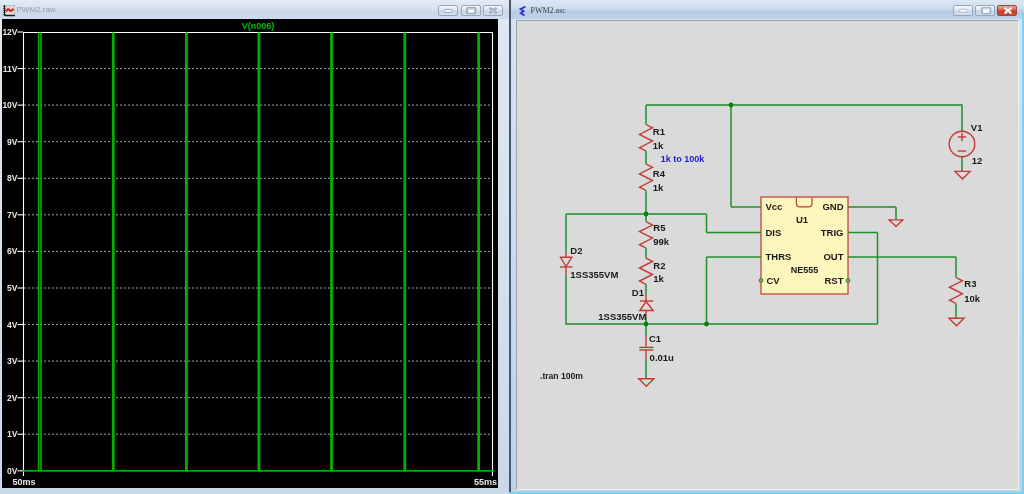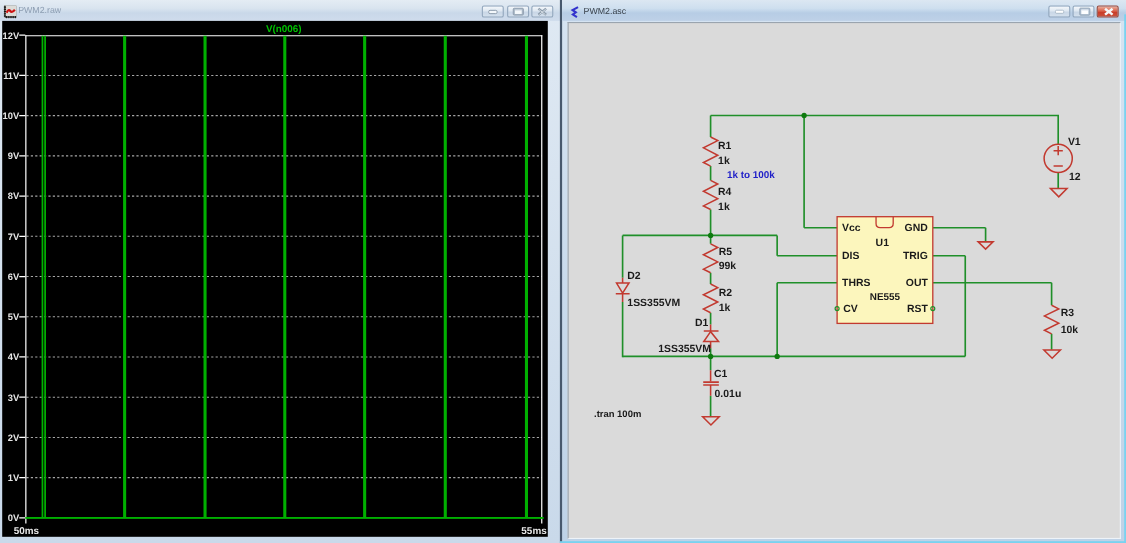--- a/index.html
+++ b/index.html
@@ -9,21 +9,21 @@
   
   #lwin{left:0;top:0;width:510px;height:494px;background:linear-gradient(#dfe9f3,#c9d9ea);}
   #ltitle{left:0;top:0;width:510px;height:19px;background:linear-gradient(#e4ecf4 0%,#d9e4ef 40%,#c9d8e9 62%,#cfdcec 100%);}
   #ltext{left:16.5px;top:5px;font-size:8px;color:#8c9db2;}
   #lblack{left:2px;top:19px;width:495.5px;height:469px;background:#000;}
   .btn{width:20px;height:11px;border:1px solid #93a7bd;border-radius:2px;background:linear-gradient(#f5f8fb,#dde7f1 45%,#c8d6e6 55%,#d4e0ed);box-sizing:border-box;}
   .btnr{width:20px;height:11px;border:1px solid #99493c;border-radius:2px;background:linear-gradient(#e8a18e 8%,#d65a44 48%,#c83d2a 58%,#cc4f3a 100%);box-sizing:border-box;}
   
   #rwin{left:509px;top:0;width:515px;height:494px;background:linear-gradient(#d6e4f2,#bed2e7);border-left:2px solid #47586d;box-sizing:border-box;}
   #rtitle{left:511px;top:0;width:513px;height:19px;background:linear-gradient(#dce7f2 0%,#cedfef 40%,#b7cde5 62%,#bed1e7 100%);}
-  #rtext{left:530.5px;top:5.5px;font-size:8px;color:#39424c;}
+  #rtext{left:530.5px;top:5.5px;font-size:8px;color:#39424c;font-family:Liberation Serif, serif;}
   #rcanvas{left:516px;top:20px;width:500.5px;height:468.3px;background:#dadada;border-left:1px solid #9aa4ae;border-top:1px solid #9aa4ae;border-right:1px solid #eef3f8;border-bottom:1px solid #eef3f8;box-sizing:content-box;}
 </style>
 </head>
 <body>
 <div id="root">
 
   <div class="abs" id="lwin"></div>
   <div class="abs" id="ltitle"></div>
   <div class="abs" id="ltext">PWM2.raw</div>
 

